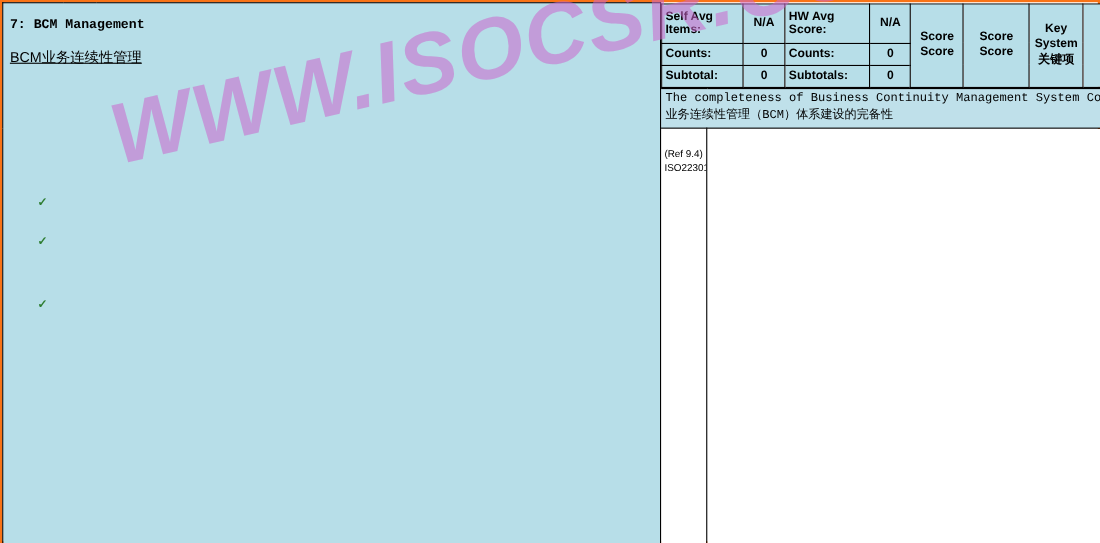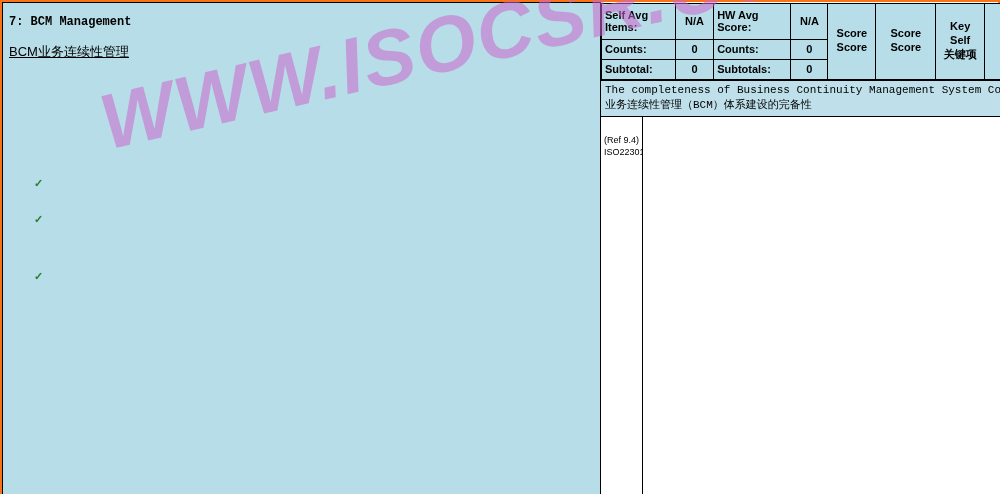--- a/index.html
+++ b/index.html
@@ -134,21 +134,21 @@
             <td class="blue colhdr" rowspan="3" style="padding:0">
               <div>Score</div>
               <div>Score</div>
             </td>
             <td class="blue colhdr" rowspan="3" style="padding:0">
               <div>Score</div>
               <div>Score</div>
             </td>
             <td class="blue colhdr small" rowspan="3" style="padding:0">
               <div>Key</div>
-              <div>Self</div>
+              <div>System</div>
               <div>关键项</div>
             </td>
             <td class="blue remark-hdr" rowspan="3" style="padding:0">
               <div>Remark</div>
               <div>备注</div>
               <div>（检查记录）</div>
             </td>
           </tr>
           <tr>
             <td class="blue lbl mid" style="height:20px">Counts:</td>

